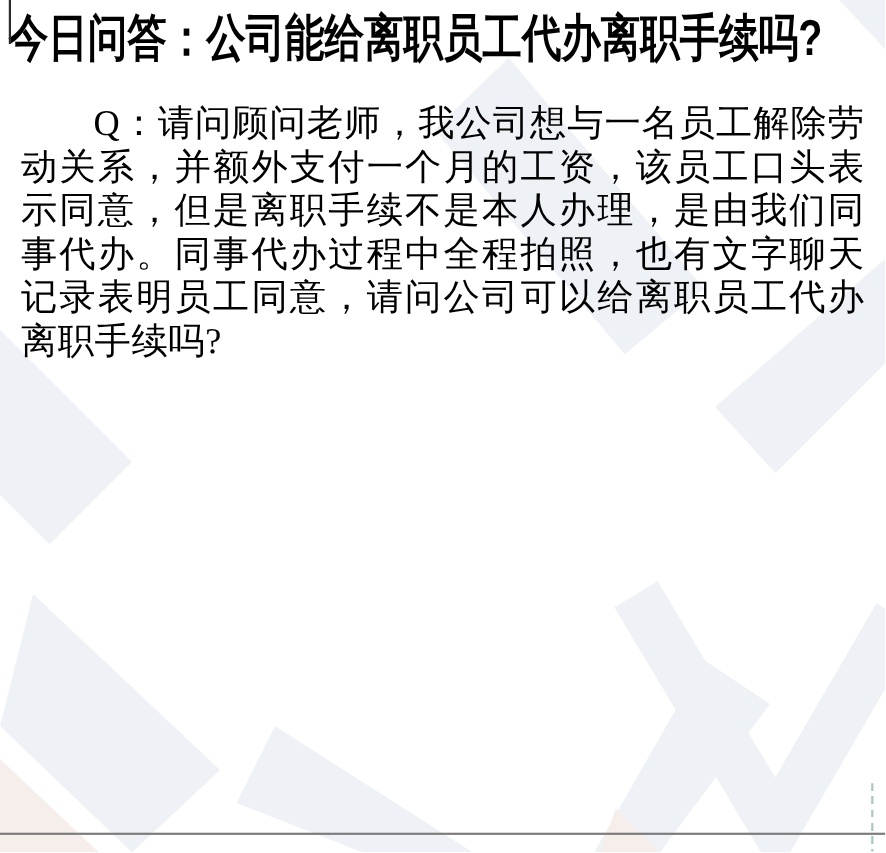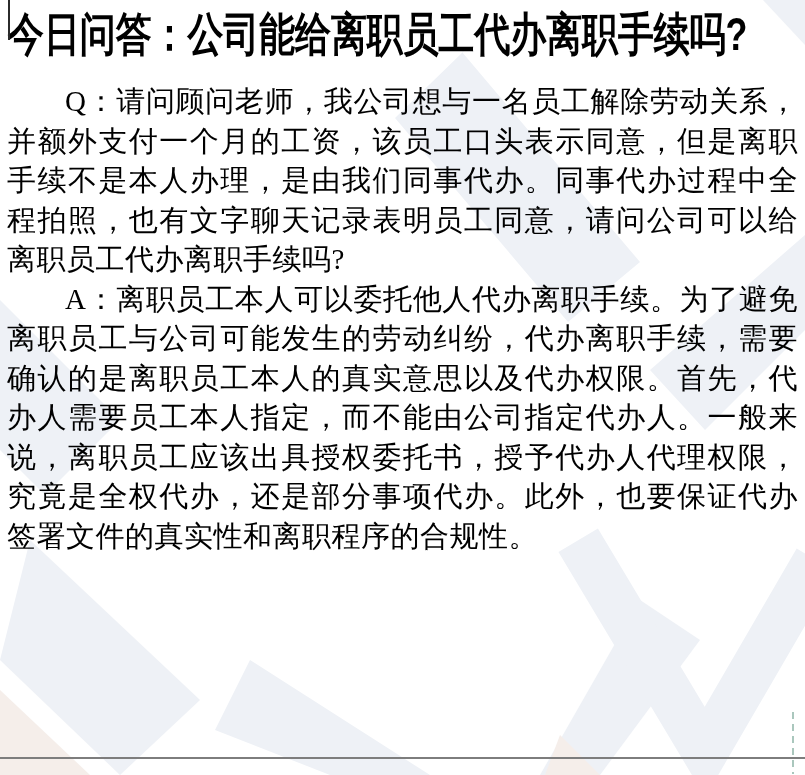--- a/index.html
+++ b/index.html
@@ -54,22 +54,22 @@
     transform-origin: 0 50%;
   }
   .content {
     position: absolute;
     top: 82px;
     left: 7px;
     right: 7px;
     z-index: 1;
   }
   .content p {
-    margin: 0;
-    font-size: 29px;
+    margin: 12px;
+    font-size: 33px;
     line-height: 39.5px;
     letter-spacing: 0.5px;
     color: var(--text_color, #000000);
     text-align: justify;
     text-justify: inter-ideograph;
     text-indent: 2em;
   }
   .divider {
     position: absolute;
     left: 0;
@@ -110,19 +110,18 @@
     <polygon class="wm-shape" points="805,235 805,330 705,430 650,370"></polygon>
     <path class="wm-stroke" d="M 590,560 L 705,752 L 805,580"></path>
   </svg>
 
   <div class="corner-tick"></div>
 
   <h1 class="title">今日问答：公司能给离职员工代办离职手续吗?</h1>
 
   <div class="content">
     <p>Q：请问顾问老师，我公司想与一名员工解除劳动关系，并额外支付一个月的工资，该员工口头表示同意，但是离职手续不是本人办理，是由我们同事代办。同事代办过程中全程拍照，也有文字聊天记录表明员工同意，请问公司可以给离职员工代办离职手续吗?</p>
-    <p>A：离职员工本人可以委托他人代办离职手续。为了避免离职员工与公司可能发生的劳动纠纷，代办离职手续，需要确认的是离职员工本人的真实意思以及代办权限。首先，代办人需要员工本人指定，而不能由公司指定代办人。一般来说，离职员工应该出具授权委托书，授予代办人代理权限，究竟是全权代办，还是部分事项代办。此外，也要保证代办签署文件的真实性和离职程序的合规性。</p>
   </div>
 
   <div class="divider"></div>
   <div class="edge-dash"></div>
 
 </div>
 
 </body></html>

